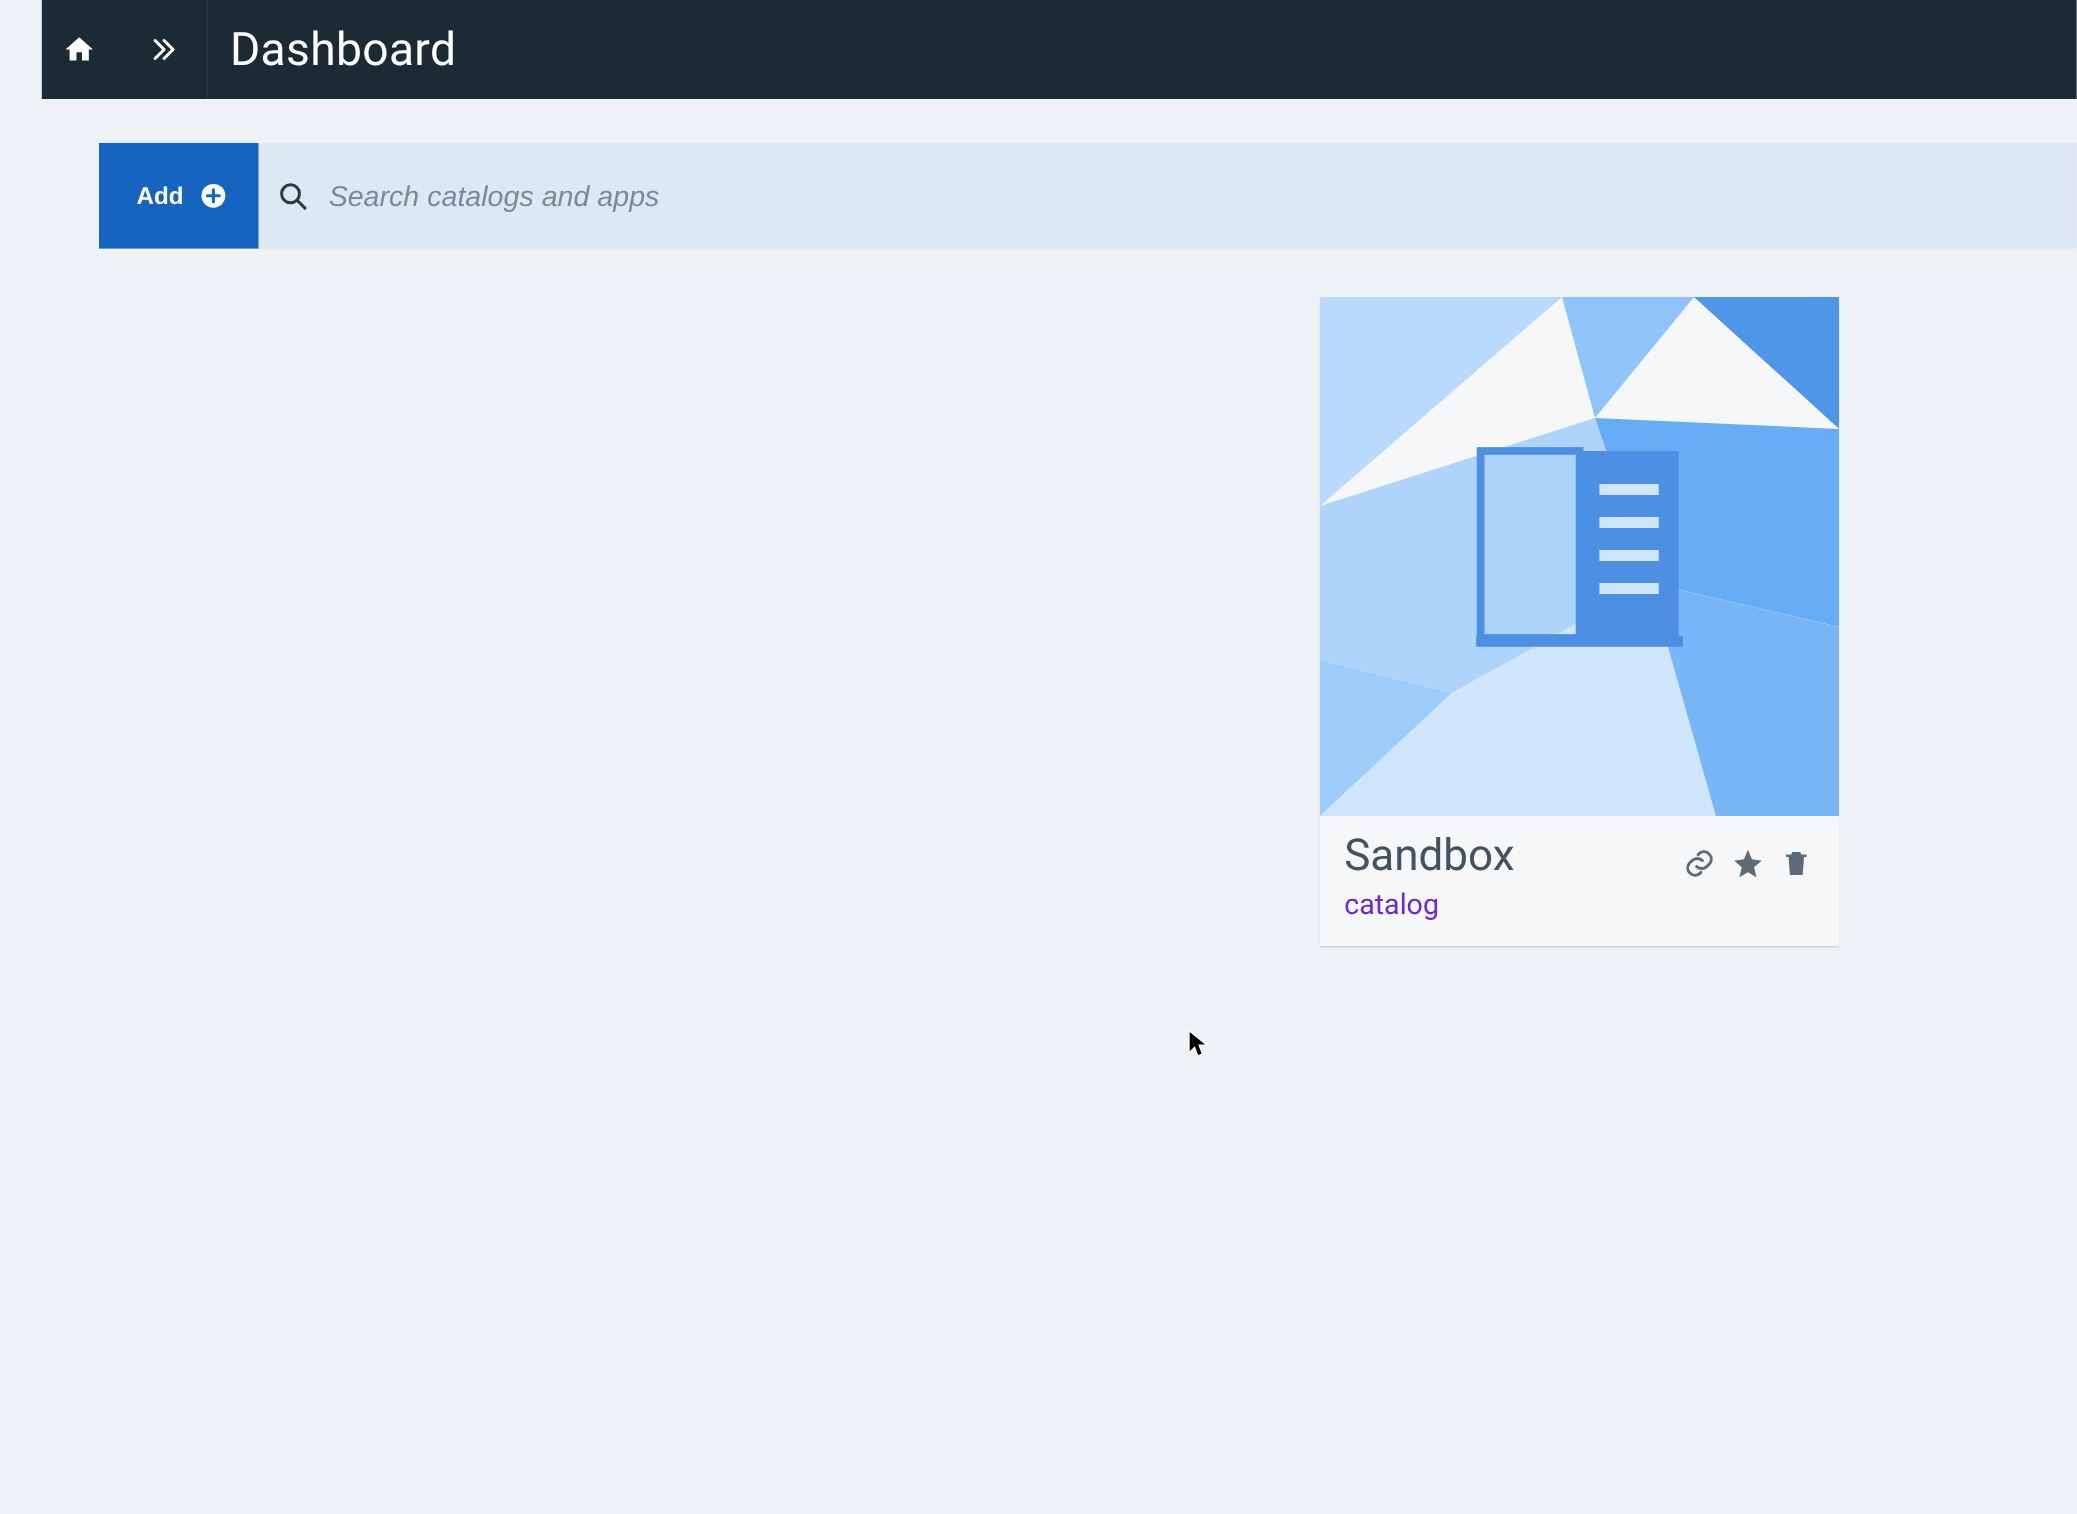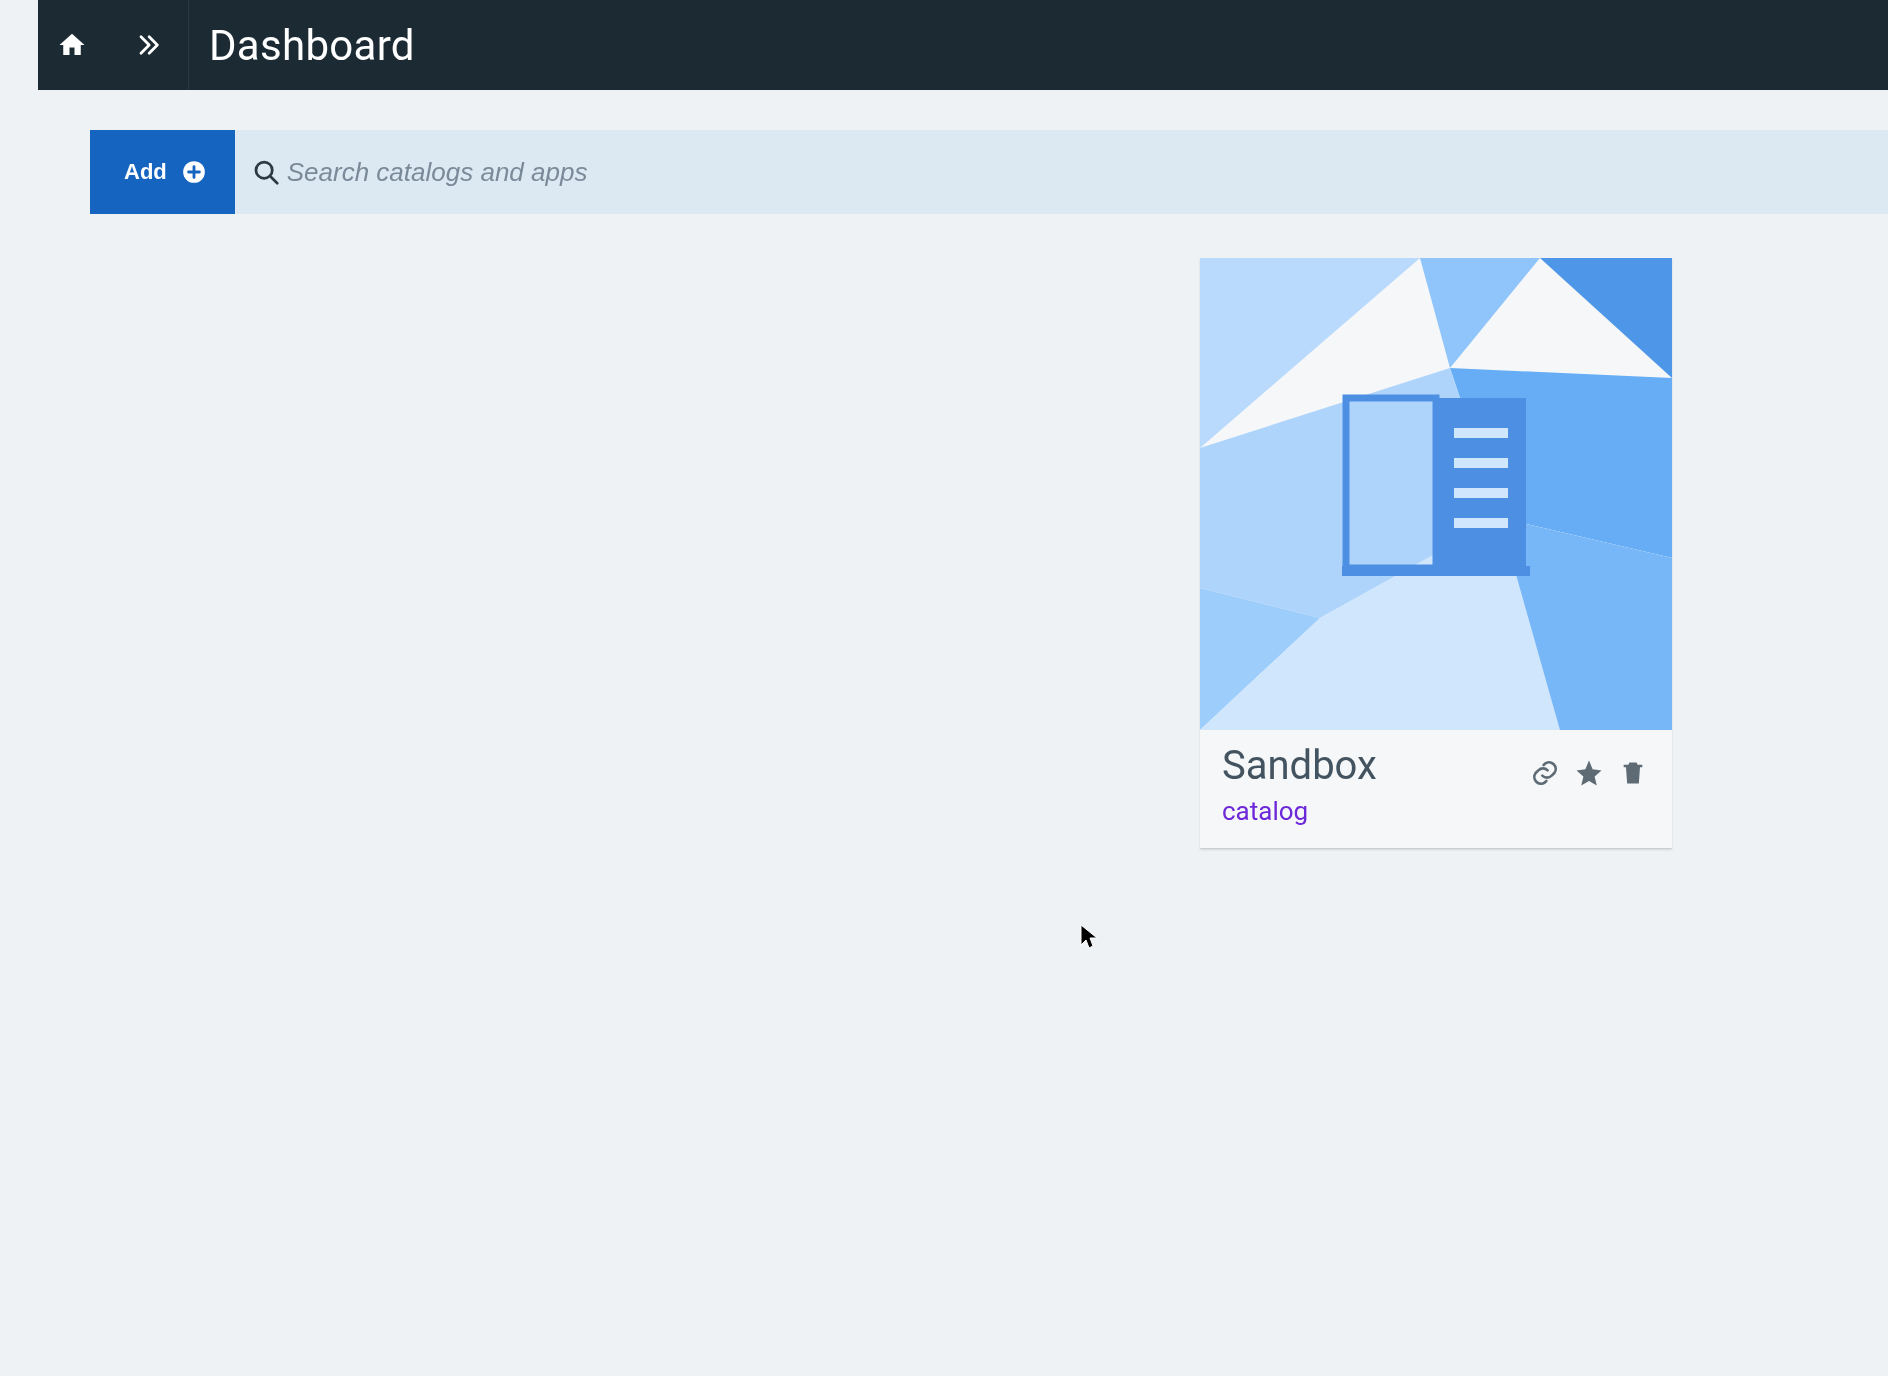--- a/index.html
+++ b/index.html
@@ -38,21 +38,21 @@
       letter-spacing: 0.3px;
     }
 
     
     .content-wrap {
       padding: 40px 0 0 90px;
     }
     .toolbar {
       display: flex;
       align-items: stretch;
-      height: 84px;
+      height: 96px;
       background: #dce8f2;
     }
     .add-btn {
       display: inline-flex;
       align-items: center;
       justify-content: center;
       gap: 14px;
       background: #1565c0;
       color: #ffffff;
       border: none;
@@ -64,21 +64,21 @@
     .add-btn .plus-circle {
       display: inline-flex;
       align-items: center;
       justify-content: center;
     }
     .search-wrap {
       display: flex;
       align-items: center;
       flex: 1;
       padding: 0 16px;
-      gap: 6px;
+      gap: 18px;
     }
     .search-input {
       flex: 1;
       border: none;
       background: transparent;
       font-size: 26px;
       font-style: italic;
       color: #5a6a78;
       outline: none;
     }

